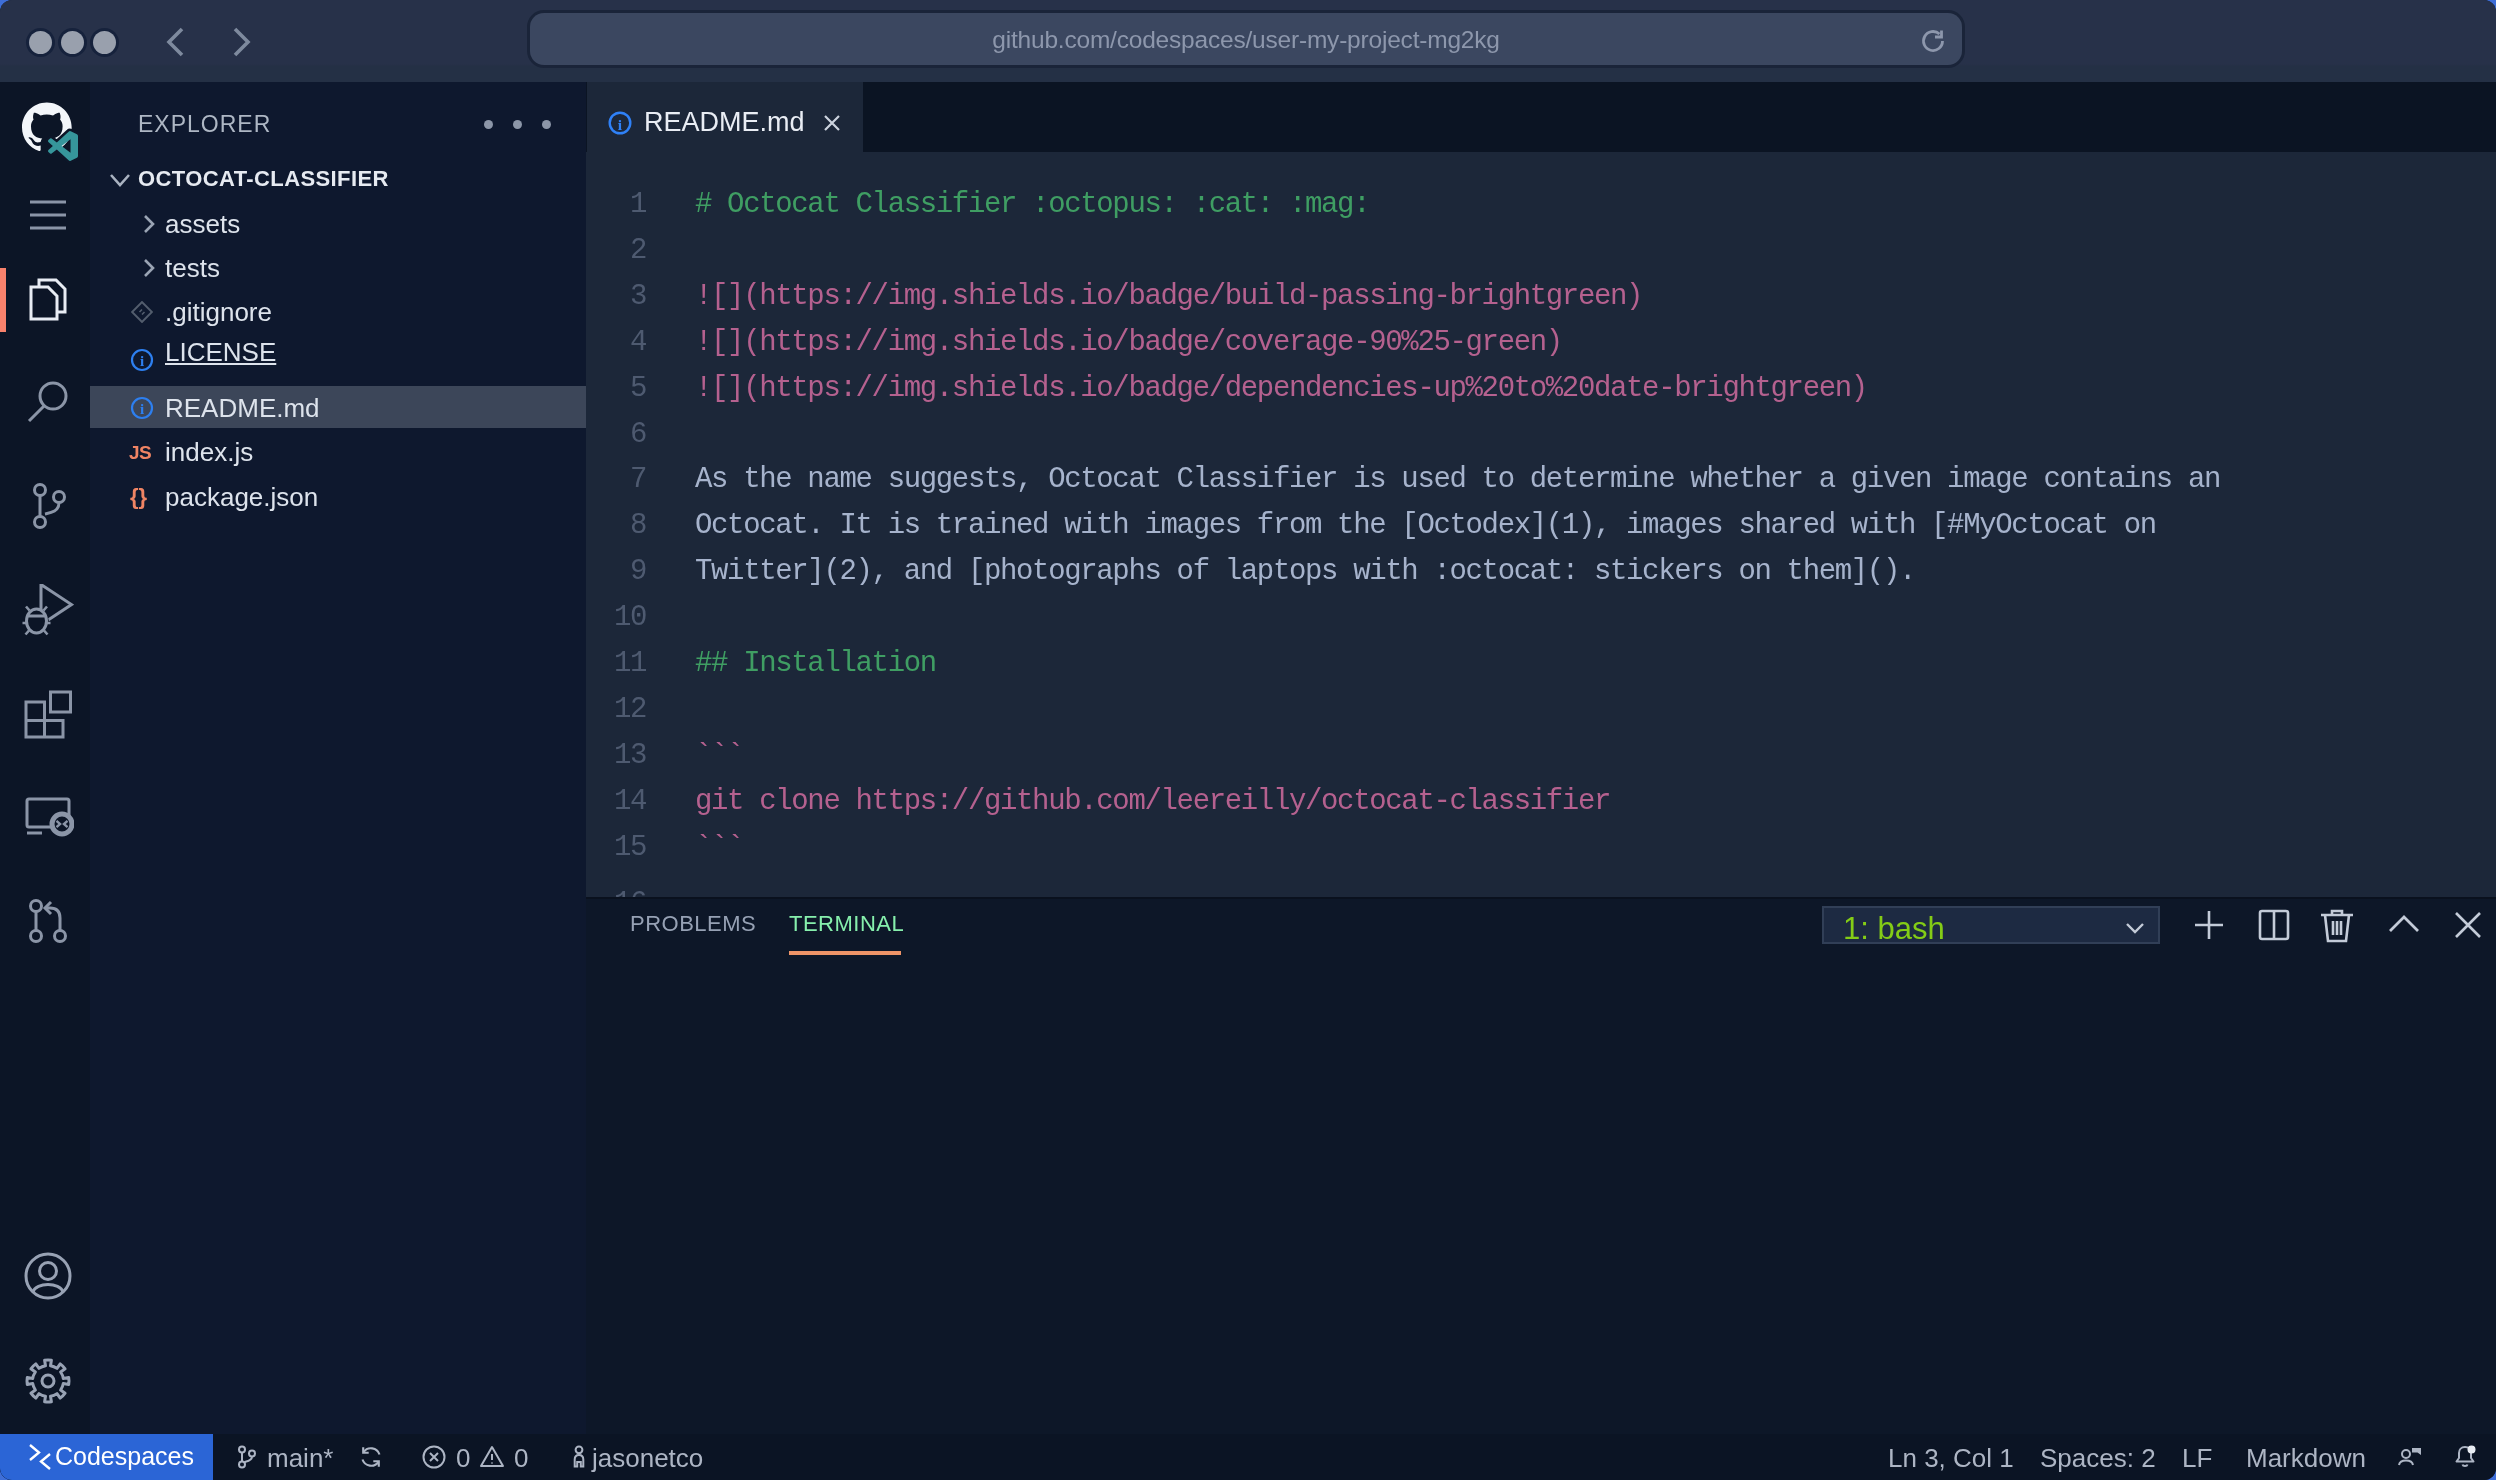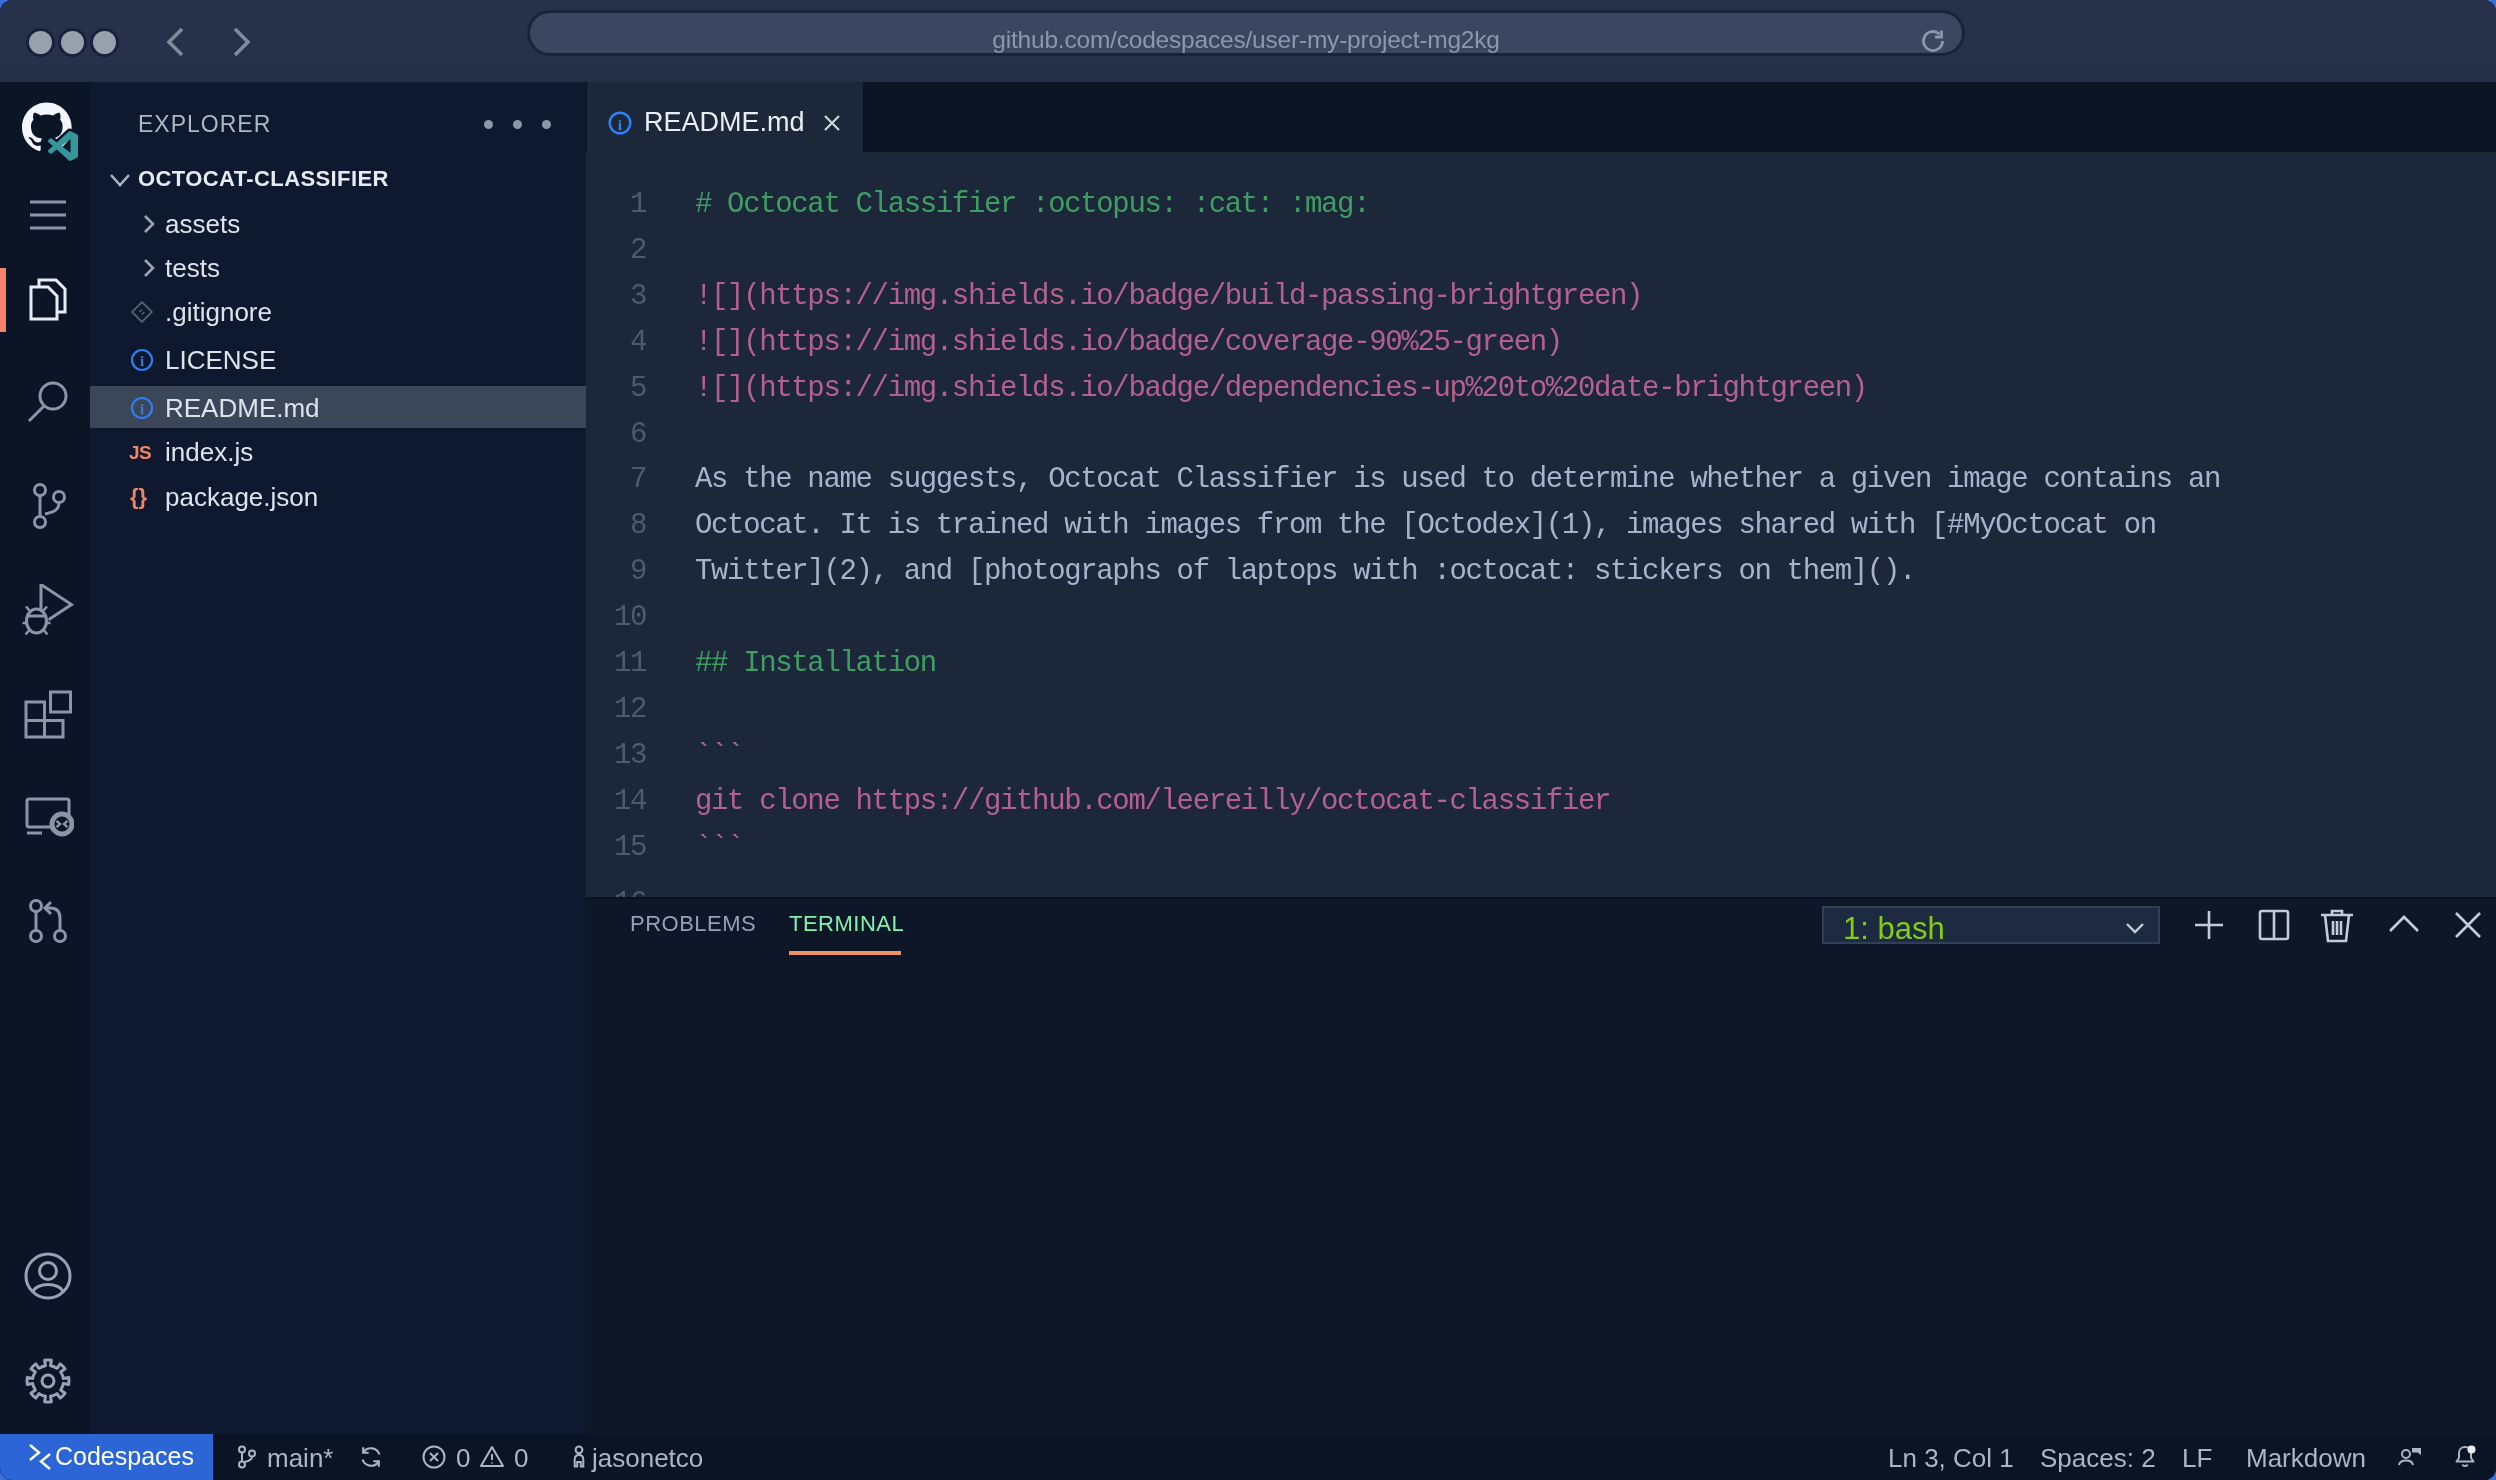--- a/index.html
+++ b/index.html
@@ -3,21 +3,21 @@
 <meta charset="utf-8">
 <style>
   * { margin:0; padding:0; box-sizing:border-box; }
   html,body { width:2496px; height:1480px; background:#3e6ed8; overflow:hidden; }
   body { font-family:"Liberation Sans", sans-serif; }
   .win { position:absolute; left:0; top:0; width:2496px; height:1480px; border-radius:12px; overflow:hidden; background:#0d1626; }
   
   .chrome { position:absolute; left:0; top:0; width:2496px; height:82px; background:linear-gradient(#273149 0px,#273149 64px,#243045 66px,#243045 82px); }
   .light { position:absolute; top:31px; width:23px; height:23px; border-radius:50%; background:#99a0ad; box-shadow:0 0 0 3px #16223c; }
   .nav { position:absolute; top:24px; width:36px; height:36px; color:#7e8a9e; }
-  .urlbar { position:absolute; left:530px; top:13px; width:1432px; height:40px; background:#3b4760; border-radius:20px; box-shadow:0 0 0 3px #1a2439; }
+  .urlbar { position:absolute; left:530px; top:13px; width:1432px; height:52px; background:#3b4760; border-radius:14px; box-shadow:0 0 0 3px #1a2439; }
   .urltext { position:absolute; left:0; right:0; top:13px; text-align:center; font-size:24.5px; color:#8d97ac; letter-spacing:-0.2px; }
   .reload { position:absolute; right:16px; top:15px; width:26px; height:26px; }
   
   .activity { position:absolute; left:0; top:82px; width:90px; bottom:46px; background:#0c1526; }
   .sidebar { position:absolute; left:90px; top:82px; width:496px; bottom:46px; background:#0e182e; }
   .egroup { position:absolute; left:586px; top:82px; right:0; bottom:46px; background:#0b1423; }
   .tabbar { position:absolute; left:0; top:0; right:0; height:70px; background:#0b1423; }
   .tab { position:absolute; left:1px; top:0; width:276px; height:71px; background:#1c2739; }
   .tabicon { position:absolute; left:21px; top:29px; width:24px; height:24px; }
   .tabname { position:absolute; left:57px; top:25px; font-size:27px; color:#e9edf4; }
@@ -170,21 +170,21 @@
     <svg style="position:absolute; left:41px; top:219px; width:22px; height:22px;" viewBox="0 0 22 22" fill="none" stroke="#535d6d" stroke-width="2">
         <rect x="4" y="4" width="14" height="14" transform="rotate(45 11 11)"></rect>
         <path d="M8.5 11 L11 8.5 M11 13.5 L13.5 11" stroke-width="1.6"></path>
       </svg>
     <div class="frow" style="top:215px;">.gitignore</div>
 
     <svg class="info" style="top:266px;" viewBox="0 0 24 24" fill="none">
         <circle cx="12" cy="12" r="10" stroke="#2d7ff0" stroke-width="2.2"></circle>
         <text x="12" y="18" font-family="Liberation Serif" font-size="15" font-weight="bold" fill="#2d7ff0" text-anchor="middle">i</text>
       </svg>
-    <div class="frow" style="top:263px;">LICENSE</div>
+    <div class="frow" style="top:255px;text-decoration:underline;">LICENSE</div>
 
     <svg class="info" style="top:314px;" viewBox="0 0 24 24" fill="none">
         <circle cx="12" cy="12" r="10" stroke="#2d7ff0" stroke-width="2.2"></circle>
         <text x="12" y="18" font-family="Liberation Serif" font-size="15" font-weight="bold" fill="#2d7ff0" text-anchor="middle">i</text>
       </svg>
     <div class="frow" style="top:311px;">README.md</div>
 
     <div style="position:absolute; left:39px; top:360px; font-size:19px; font-weight:bold; color:#ef8464; letter-spacing:-0.5px;">JS</div>
     <div class="frow" style="top:355px;">index.js</div>
 

